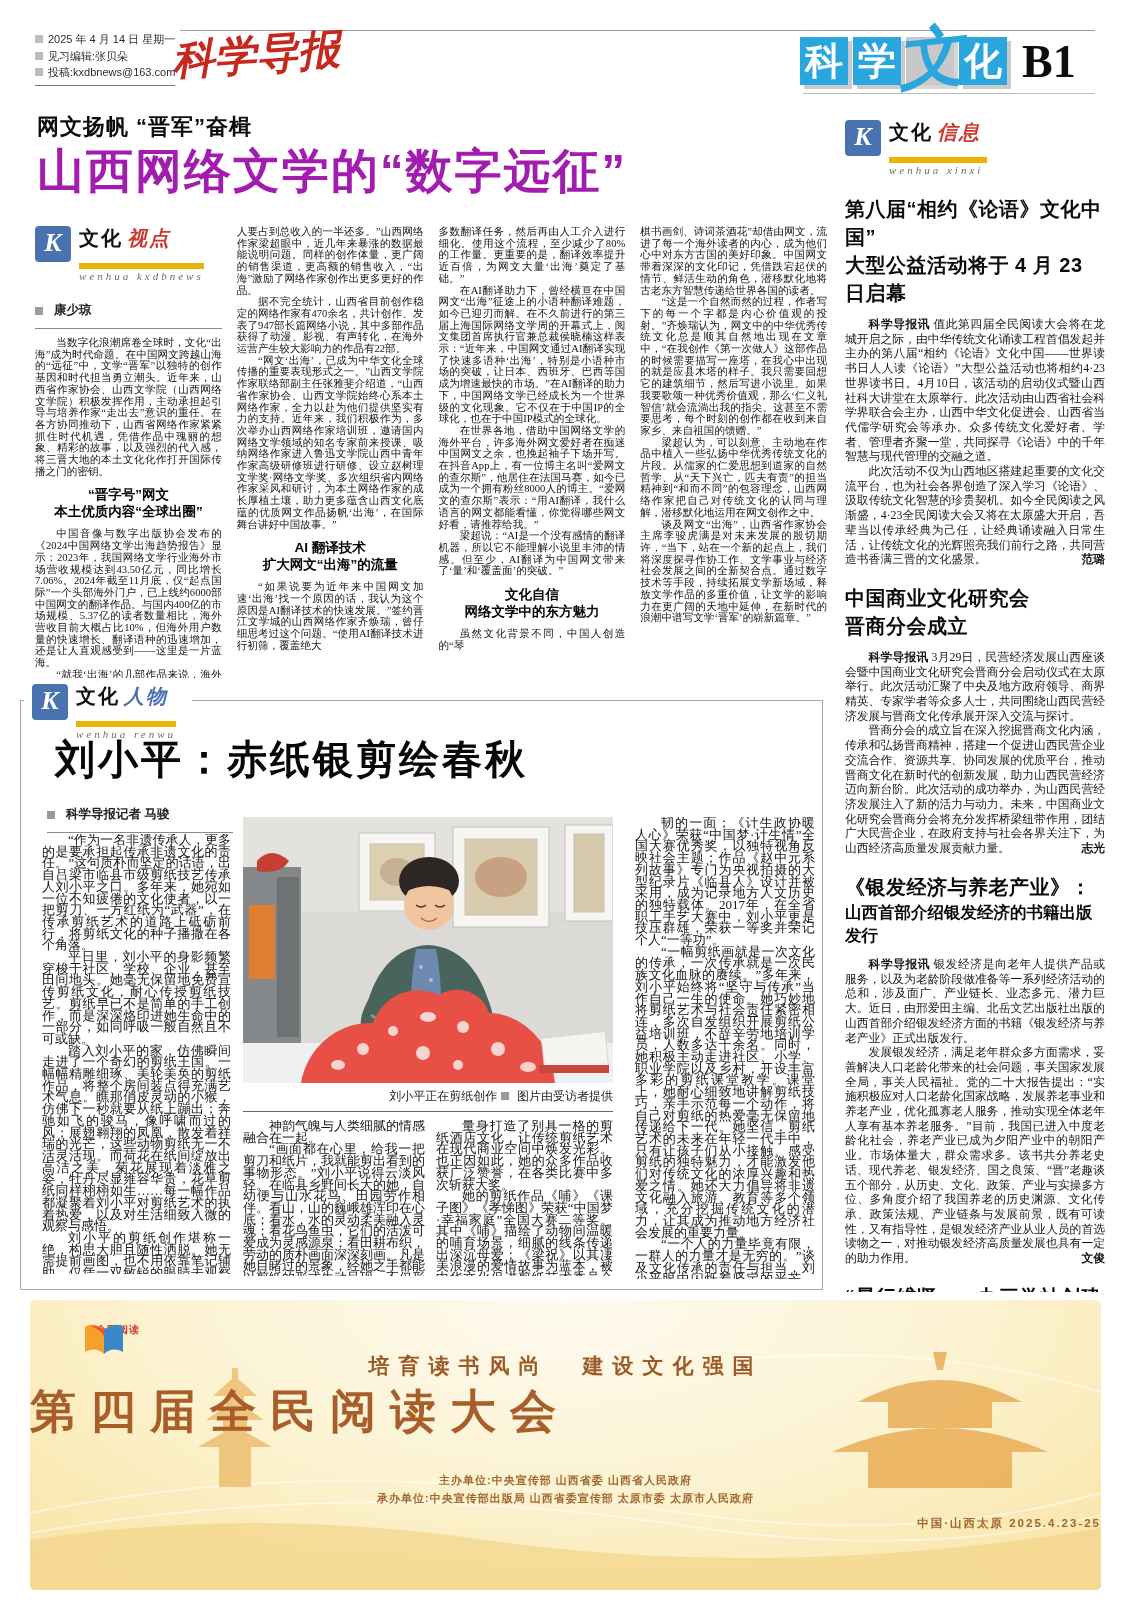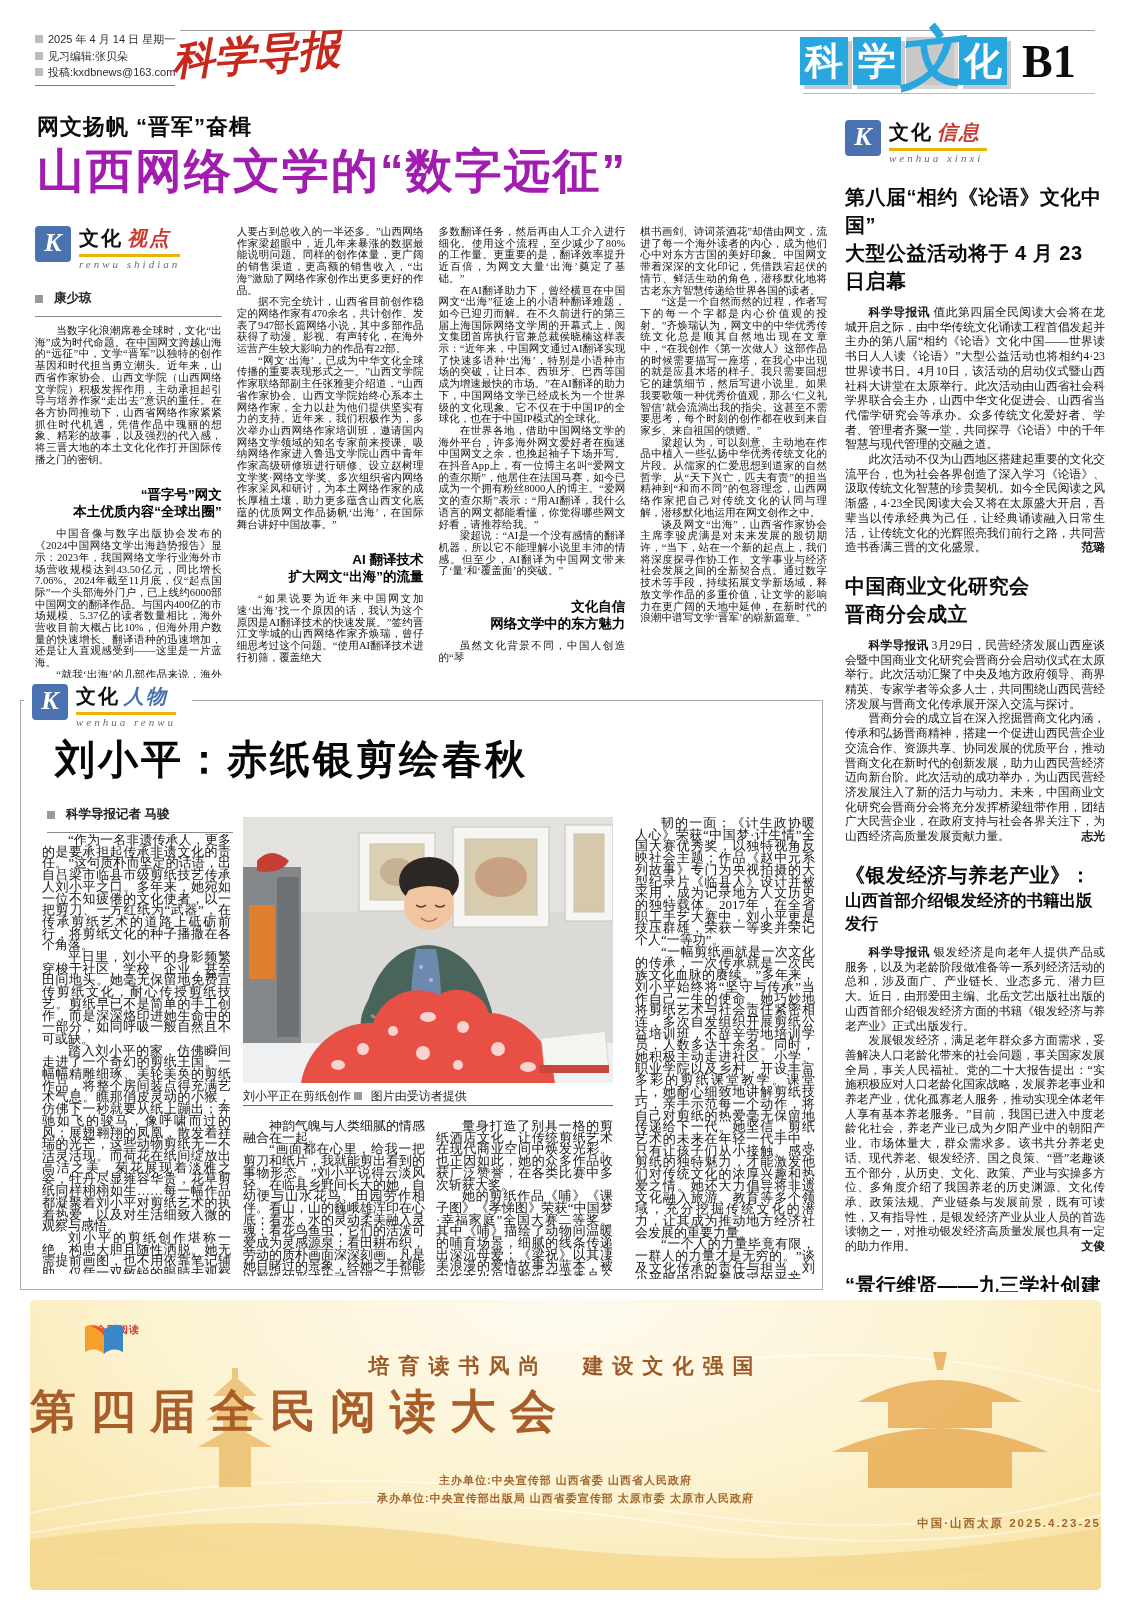--- a/index.html
+++ b/index.html
@@ -13,42 +13,42 @@
 .sq.dk{background:#9a9a9a}
 .logo{position:absolute;left:172px;top:34px;font-family:"DejaVu Serif",serif;font-size:42px;font-weight:bold;font-style:italic;color:#c8271c;transform:rotate(-4deg);line-height:1;white-space:nowrap}
 .secboxes{position:absolute;left:800px;top:37px;display:flex;align-items:flex-start;gap:5px}
 .sbox{width:48px;height:48px;background:#2aa6de;color:#fff;font:bold 38px/48px "Liberation Sans",sans-serif;text-align:center;box-shadow:4px 4px 0 #cacaca}
 .sbox.wen{background:#c8c8c8;box-shadow:4px 4px 0 #d6d6d6;position:relative}
 .sbox.wen i{position:absolute;left:-9px;top:-13px;font:bold italic 66px/1 "DejaVu Serif",serif;color:#2aa6de;transform:rotate(-6deg)}
 .pageno{font:bold 46px/50px "Liberation Serif",serif;color:#0d0d0d;margin-left:10px}
 
 .badge{display:flex;align-items:flex-start;gap:8px}
 .kbox{flex:0 0 auto;width:36px;height:36px;background:#4a72b0;border-radius:4px;color:#fff;font:bold italic 26px/34px "Liberation Serif",serif;text-align:center}
-.badge-main{border-bottom:3px solid #eab308;padding:2px 6px 5px 0}
+.badge-main{border-bottom:6px solid #eab308;padding:2px 6px 14px 0}
 .bt{font:bold 20px/1.05 "Liberation Sans",sans-serif;color:#101010;letter-spacing:2px;white-space:nowrap}
 .bt .acc{font-family:"DejaVu Serif",serif;font-style:italic;font-weight:bold;margin-left:4px}
 .acc.red{color:#c93a30}.acc.blue{color:#4a72b0}
 .pinyin{font:italic 11px/15px "Liberation Serif",serif;color:#6d6d6d;letter-spacing:3px;white-space:nowrap}
 
 .vp-kicker{position:absolute;left:37px;top:114px;font:bold 22px/1.2 "Liberation Sans",sans-serif;letter-spacing:1px;color:#0c0c0c}
 .vp-headline{position:absolute;left:37px;top:143px;font:bold 47px/1.2 "Liberation Sans",sans-serif;letter-spacing:2px;color:#a21caf;white-space:nowrap}
 .vp-body{position:absolute;left:35px;top:226px;width:792px;height:452px;display:flex;gap:15px}
 .vcol{width:187px;overflow:hidden;font-size:10.6px;line-height:11.7px;text-align:justify;color:#141414}
 .vcol p{text-indent:2em}
 p.cont{text-indent:0}
-.subh{font:bold 13.5px/17px "Liberation Sans",sans-serif;text-indent:0;text-align:right;margin:21px 0 8px;color:#050505}
+.subh{font:bold 13.5px/17px "Liberation Sans",sans-serif;text-indent:0;text-align:center;margin:9px 0 8px;color:#050505}
 .byrow{display:flex;align-items:center;gap:6px;font:bold 12.5px "Liberation Sans",sans-serif;color:#222;padding:8px 0 9px;border-bottom:1px solid #8a8a8a;margin-bottom:8px}
 .vp-badge{margin-bottom:10px}
 
 .renwu-box{position:absolute;left:20px;top:700px;width:803px;height:590px;border:1px solid #a8a8a8}
 .renwu-badge{position:absolute;left:24px;top:684px;background:#fff;padding:0 16px 0 8px}
 .renwu-headline{position:absolute;left:55px;top:735px;font:bold 40px/1.2 "Liberation Sans",sans-serif;letter-spacing:3px;color:#070707;white-space:nowrap}
 .renwu-byline{position:absolute;left:47px;top:798px;width:186px}
 .photo{position:absolute;left:243px;top:817px;width:370px;height:266px;overflow:hidden;background:#dbdad6}
-.photo-cap{position:absolute;left:243px;top:1089px;width:370px;text-align:left;font:12px/1.3 "Liberation Sans",sans-serif;color:#1f1f1f;border-bottom:1px solid #666;}
+.photo-cap{position:absolute;left:243px;top:1089px;width:370px;text-align:right;font:12px/1.3 "Liberation Sans",sans-serif;color:#1f1f1f;border-bottom:1px solid #666;padding-bottom:6px}
 .rcol{position:absolute;overflow:hidden;font-size:13px;line-height:11.7px;text-align:justify;color:#141414}
 .rcol p{text-indent:2em}
 .rcol1{left:42px;top:834px;width:189px;height:440px}
 .rcol2{left:243px;top:1120px;width:182px;height:156px}
 .rcol3{left:436px;top:1120px;width:177px;height:156px}
 .rcol4{left:635px;top:817px;width:180px;height:462px}
 
 .info-col{position:absolute;left:845px;top:120px;width:260px;height:1172px;overflow:hidden}
 .info-title{font:bold 20px/1.4 "Liberation Sans",sans-serif;color:#0b0b0b;margin:17px 0 10px;letter-spacing:0.5px}
 .info-title .t2s{font-size:16.5px;letter-spacing:0}
@@ -93,21 +93,21 @@
 
   <div class="vp-kicker">网文扬帆 “晋军”奋楫</div>
   <div class="vp-headline">山西网络文学的“数字远征”</div>
 
   <div class="vp-body">
     <div class="vcol">
       <div class="badge vp-badge">
         <span class="kbox">K</span>
         <span>
           <span class="badge-main" style="display:block"><span class="bt"><span>文化</span><span class="acc red">视点</span></span></span>
-          <span class="pinyin" style="display:block">renwu shidian</span>
+          <span class="pinyin" style="display:block">wenhua kxdbnews</span>
         </span>
       </div>
       <div class="byrow">
           <span class="sq dk"></span>
           <span>康少琼</span>
         </div>
       <p>当数字化浪潮席卷全球时，文化“出海”成为时代命题。在中国网文跨越山海的“远征”中，文学“晋军”以独特的创作基因和时代担当勇立潮头。近年来，山西省作家协会、山西文学院（山西网络文学院）积极发挥作用，主动承担起引导与培养作家“走出去”意识的重任。在各方协同推动下，山西省网络作家紧紧抓住时代机遇，凭借作品中瑰丽的想象、精彩的故事，以及强烈的代入感，将三晋大地的本土文化化作打开国际传播之门的密钥。</p>
       <div class="subh">
           <span style="display:block">“晋字号”网文</span>
           <span style="display:block">本土优质内容“全球出圈”</span>

